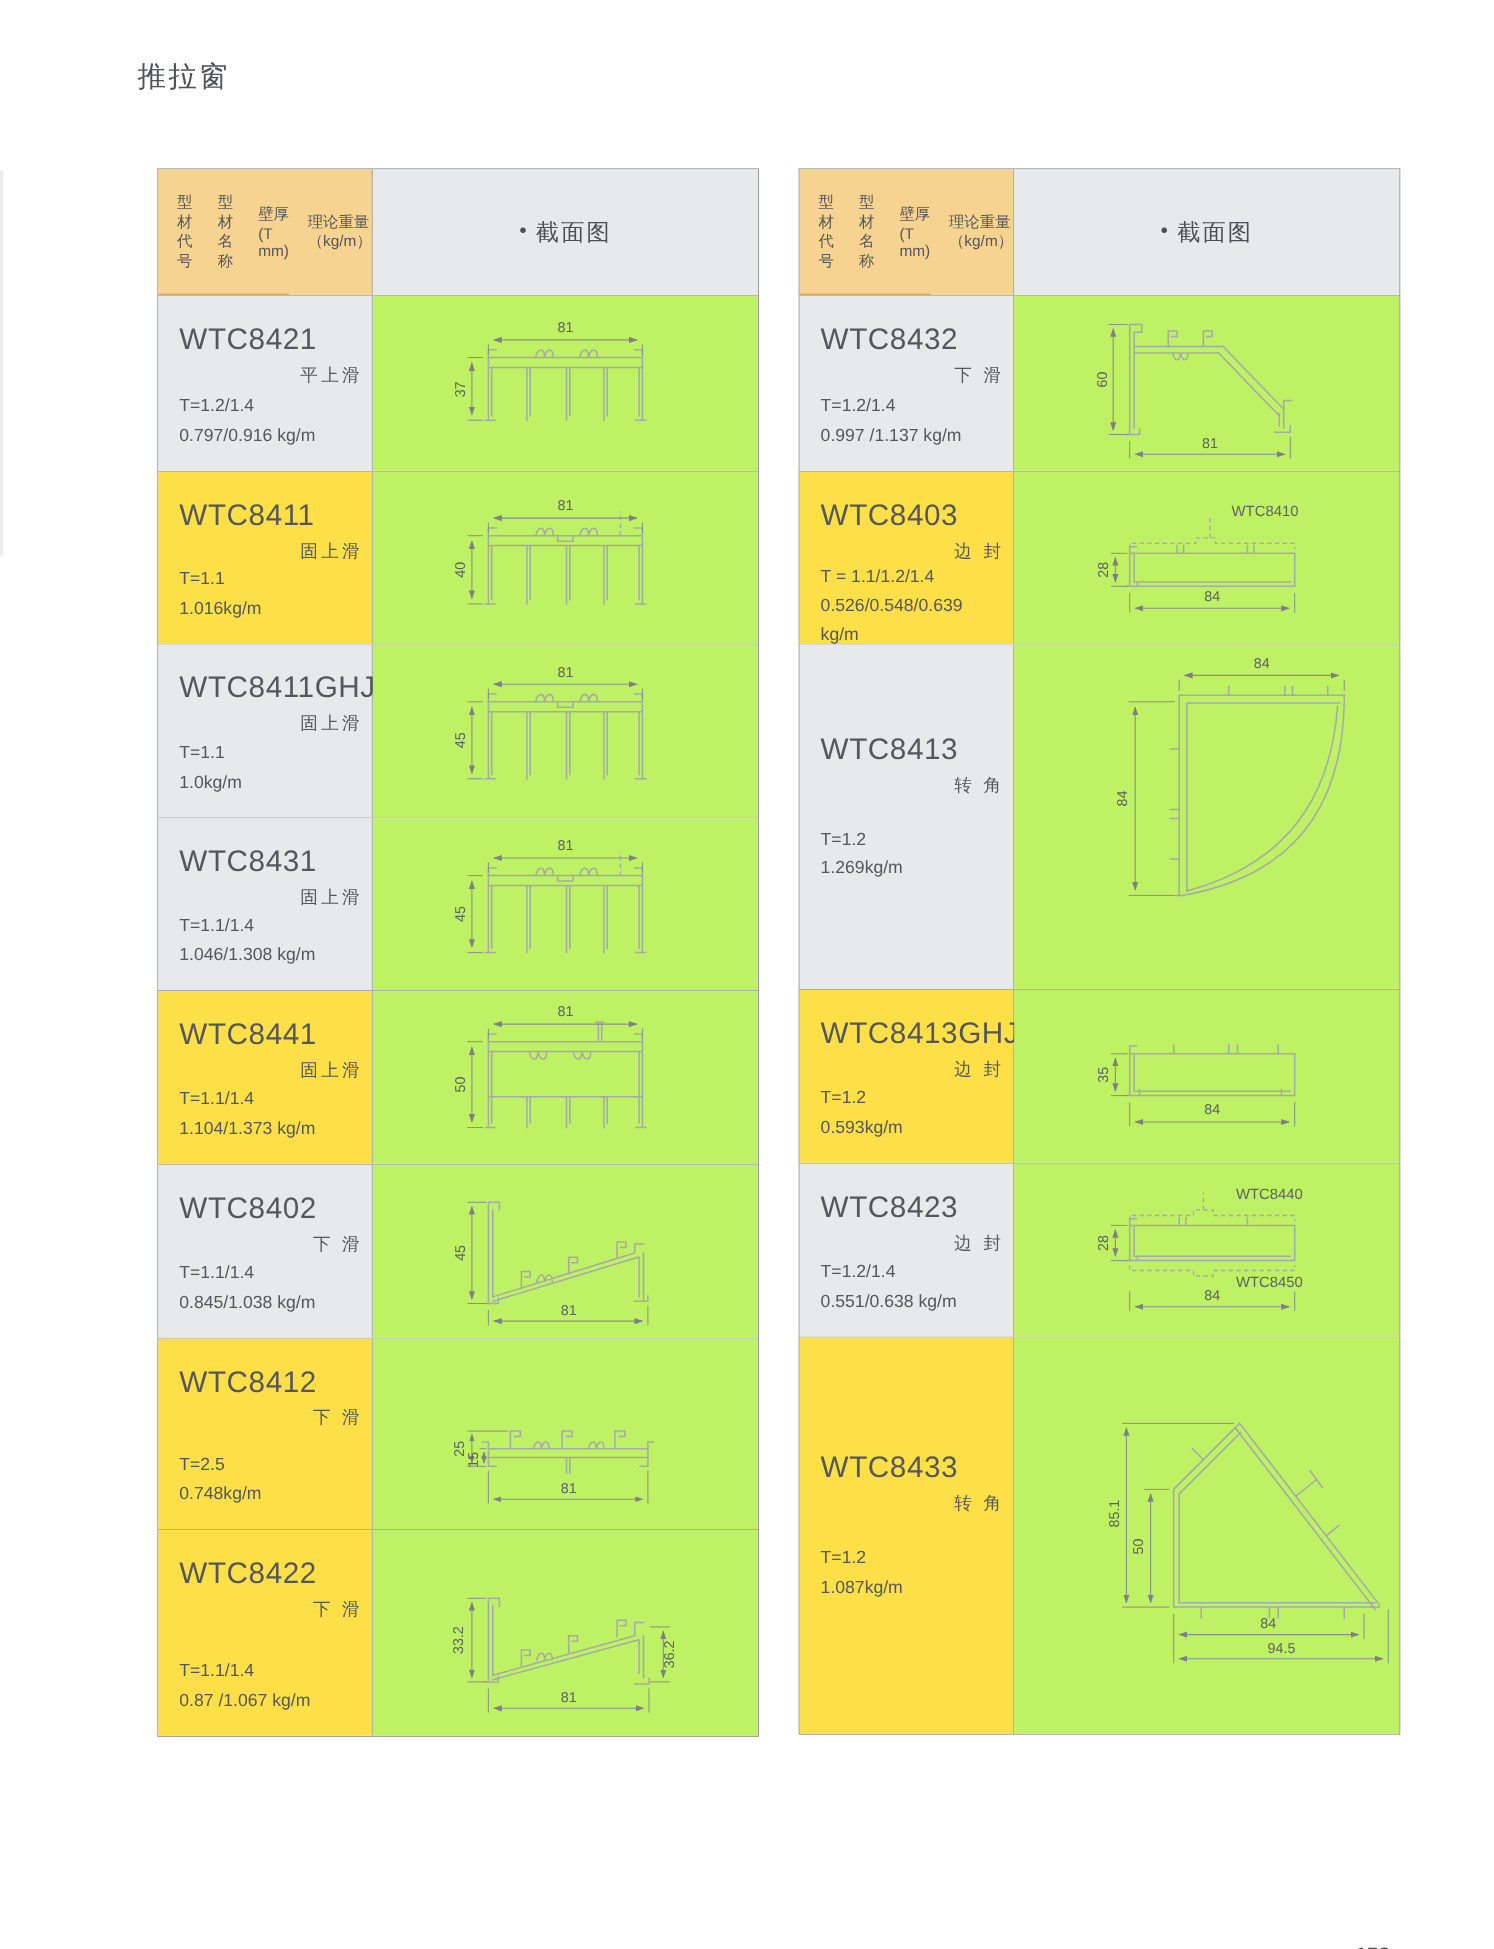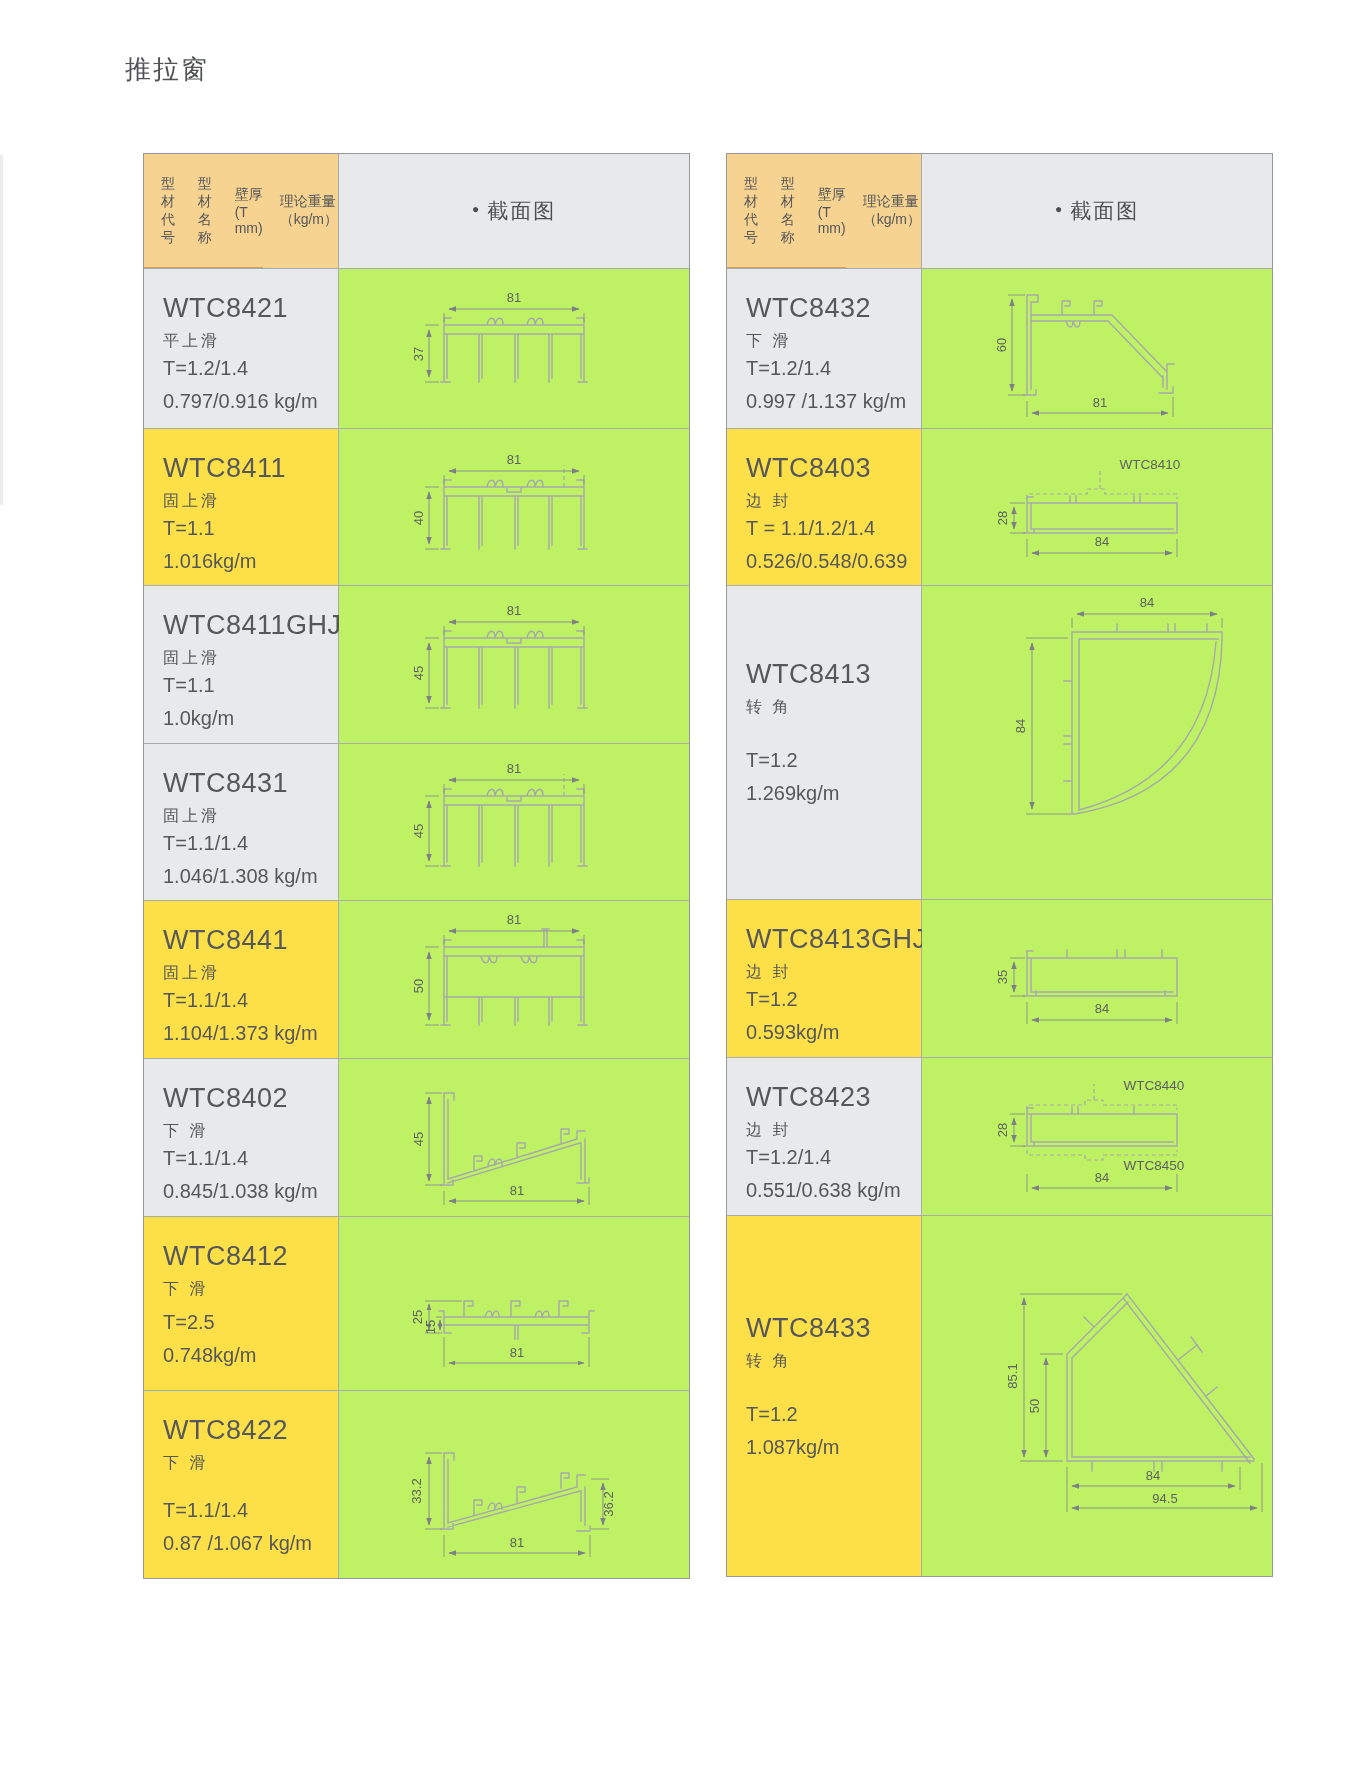--- a/index.html
+++ b/index.html
@@ -23,22 +23,22 @@
 
   .trow{display:flex;border-top:1px solid #a9abad;}
   .lcell{width:195px;box-sizing:border-box;border-right:1px solid #a9abad;
          display:flex;flex-direction:column;padding:24px 8px 18px 19px;}
   .lcell.center{justify-content:center;padding-top:0;padding-bottom:16px;}
   .tone-g .lcell{background:#e8e9ea;}
   .tone-y .lcell{background:#fde047;}
   .dcell{flex:1;position:relative;background:#bef264;}
   .dcell svg{position:absolute;left:0;top:0;}
   .code{font-size:27px;color:#56575a;letter-spacing:.5px;}
-  .pname{font-size:16px;color:#56575a;letter-spacing:3px;margin-top:7px;}
-  .spec{margin-top:auto;font-size:20px;line-height:1.65;color:#56575a;}
+  .pname{font-size:16px;color:#56575a;letter-spacing:3px;margin-top:7px;text-align:right;}
+  .spec{margin-top:auto;font-size:16px;line-height:1.65;color:#56575a;}
   .lcell.center .spec{margin-top:26px;}
 
   
   .p{stroke:#a6a9ac;stroke-width:1.4;fill:none;stroke-linecap:square;stroke-linejoin:round;}
   .pd{stroke:#a6a9ac;stroke-width:1.2;fill:none;stroke-dasharray:4 3;}
   .e{stroke:#8a8d90;stroke-width:.9;fill:none;}
   .dm{stroke:#8a8d90;stroke-width:1;fill:none;}
   .t{font-family:"Liberation Sans","DejaVu Sans",sans-serif;font-size:13px;fill:#5f6163;}
   .lab{font-family:"Liberation Sans","DejaVu Sans",sans-serif;font-size:13.5px;fill:#5f6163;}
 </style>

